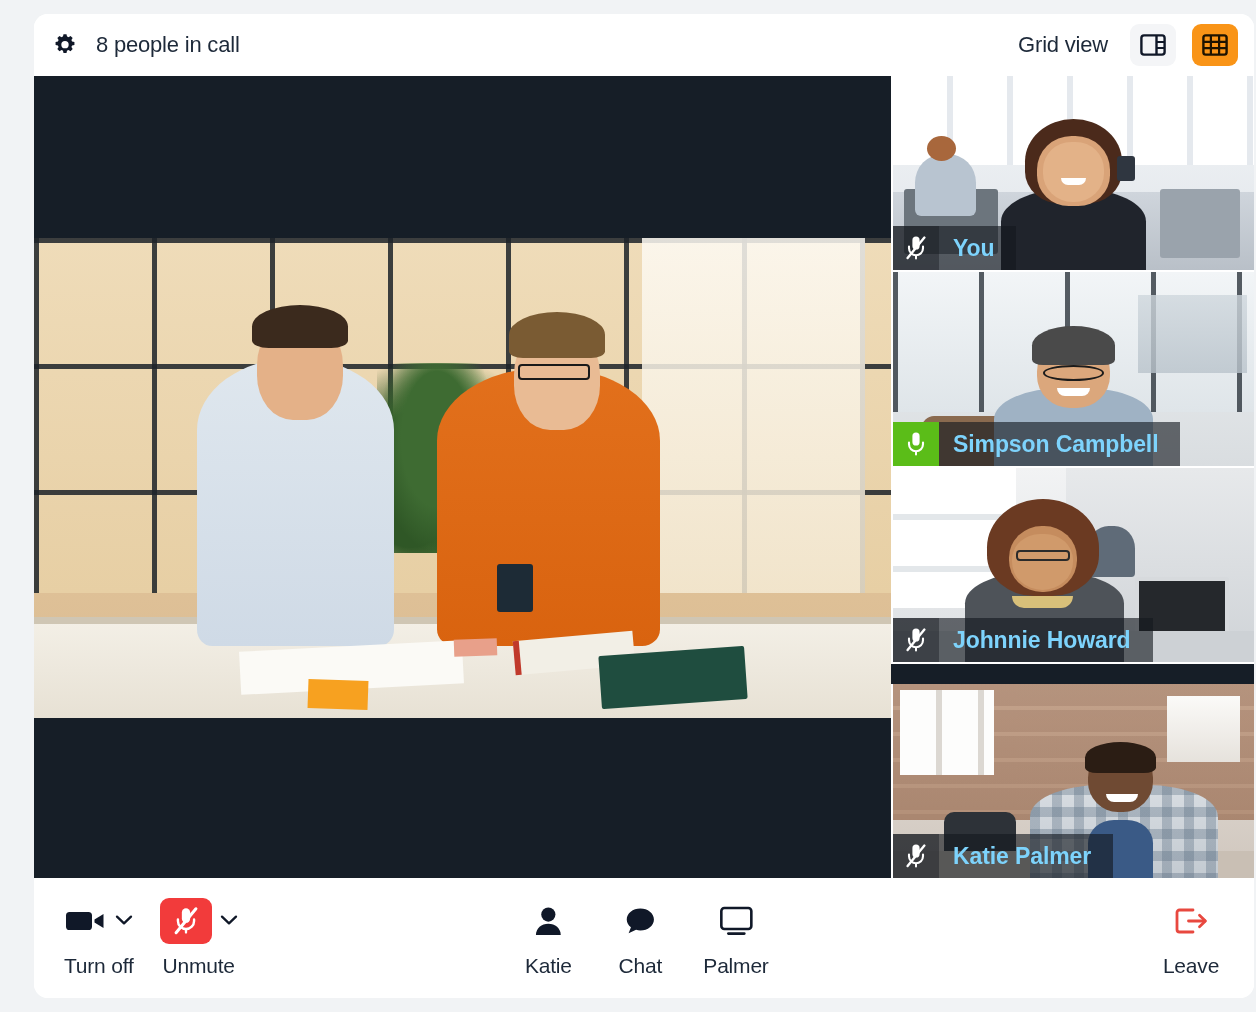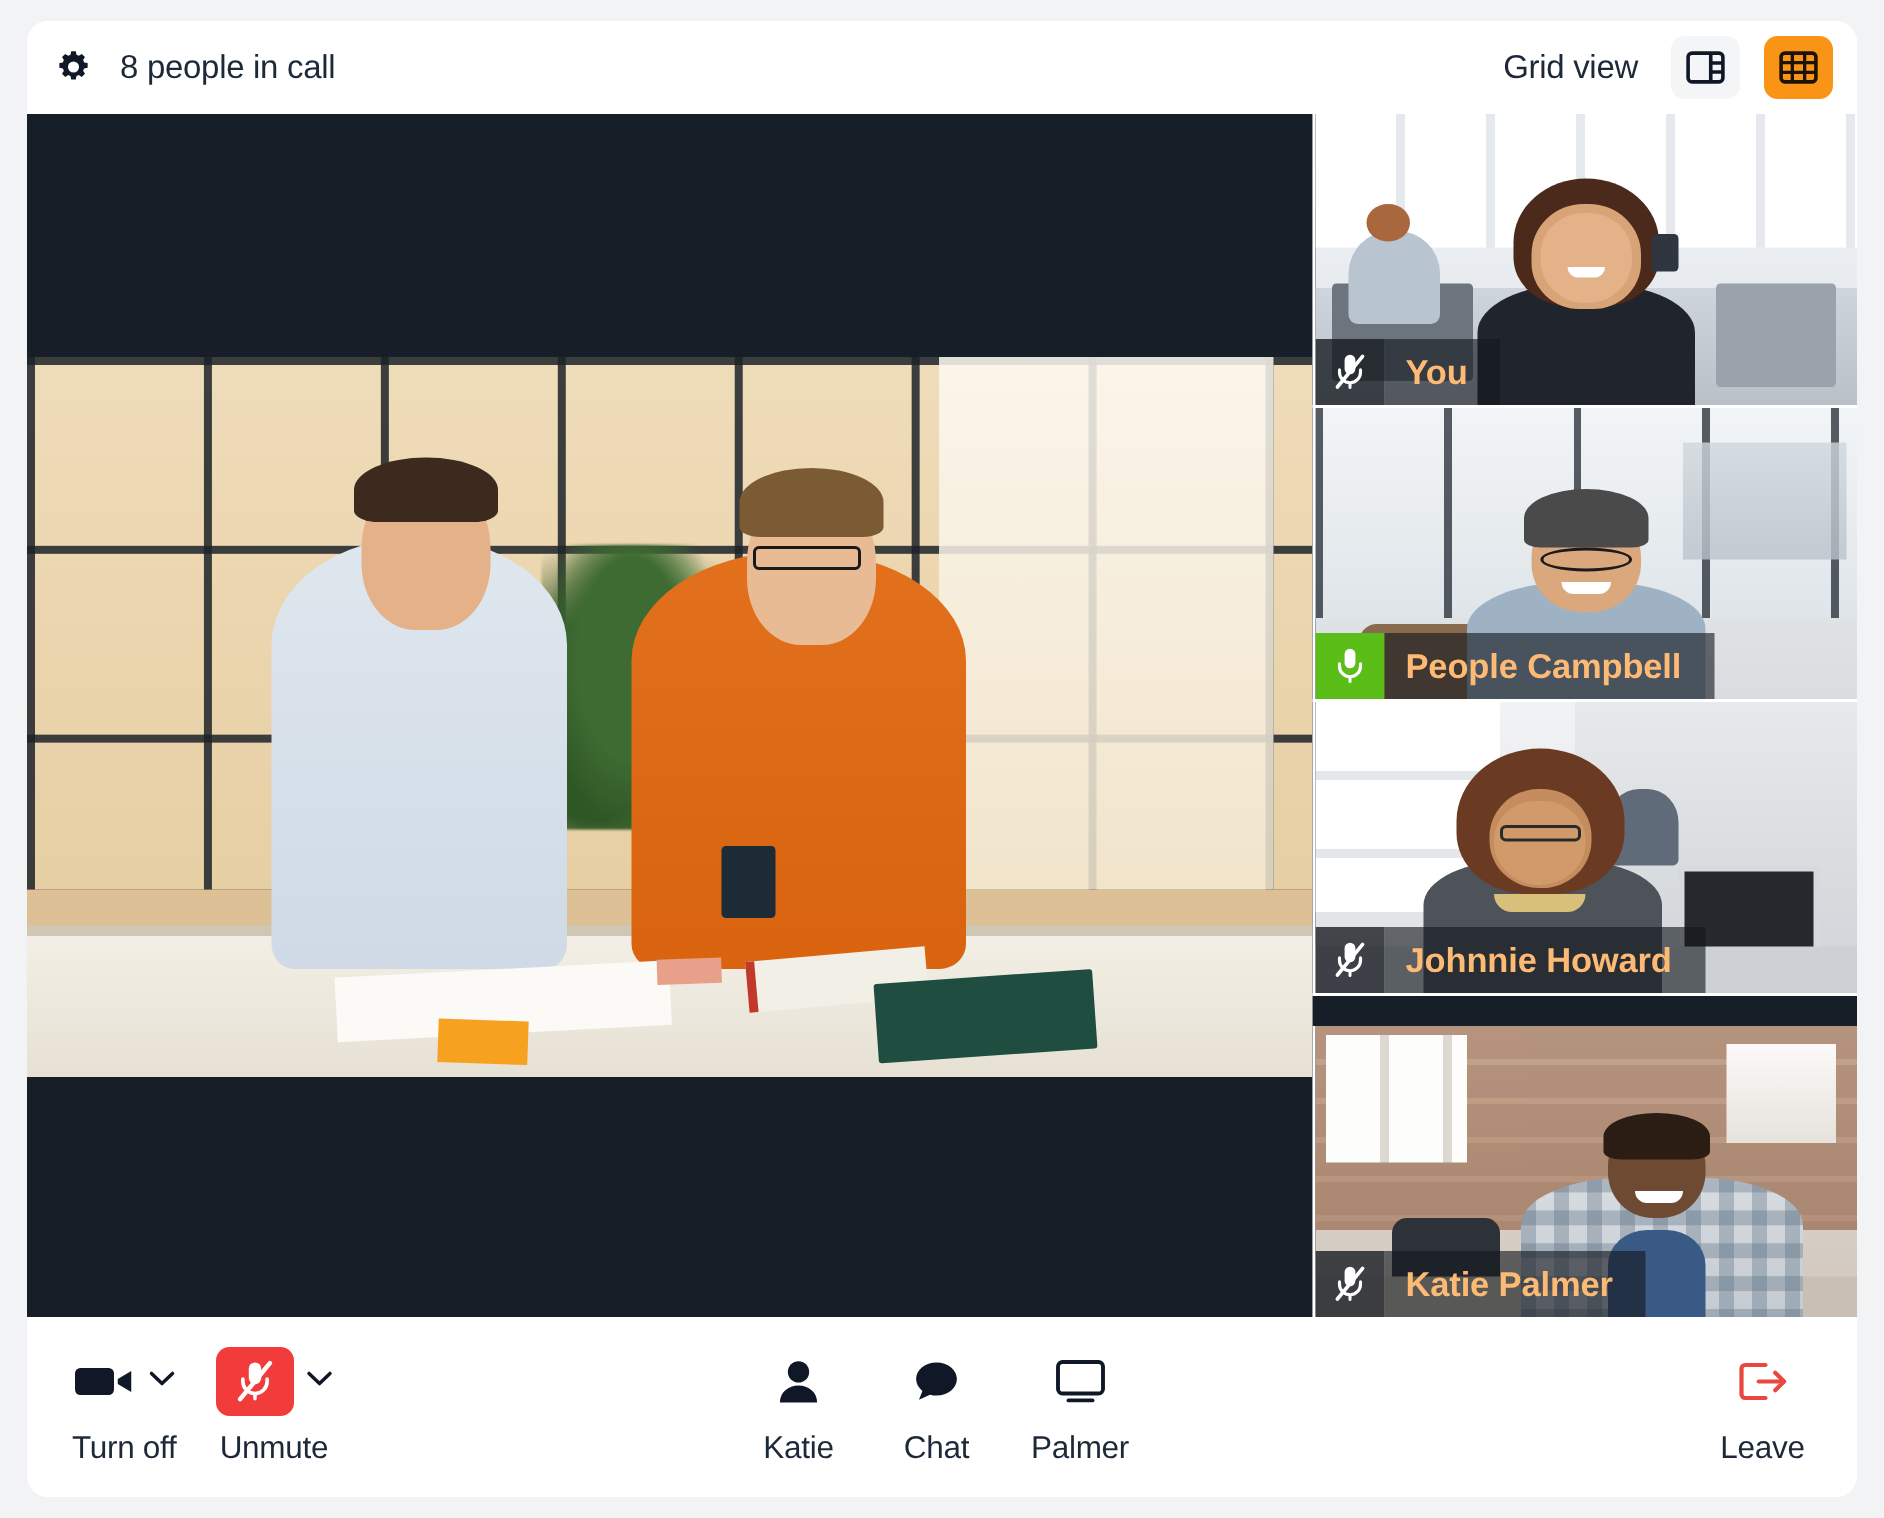--- a/index.html
+++ b/index.html
@@ -7,21 +7,21 @@
   html, body {
     width: 1256px;
     height: 1012px;
     background: #f1f3f5;
     font-family: "Liberation Sans", sans-serif;
     overflow: hidden;
   }
 
   .app-card {
     position: absolute;
-    left: 18px;
+    left: 34px;
     top: 14px;
     width: 1220px;
     height: 984px;
     background: #ffffff;
     border-radius: 14px;
     overflow: hidden;
     display: flex;
     flex-direction: column;
   }
 
@@ -130,21 +130,21 @@
     justify-content: center;
     background: rgba(20,24,31,0.78);
   }
   .mic-badge.on { background: #5bbd18; }
   .mic-badge svg { display: block; }
   .name-text {
     display: flex;
     align-items: center;
     padding: 0 22px 0 14px;
     background: rgba(20,24,31,0.62);
-    color: #fdba74;
+    color: #7dd3fc;
     font-size: 23px;
     font-weight: 700;
     letter-spacing: -0.1px;
     white-space: nowrap;
   }
   .nameplate.main .name-text { font-size: 24px; }
 
   
   .toolbar {
     height: 120px;
@@ -459,21 +459,21 @@
           </div>
         </div>
         <div class="nameplate thumb-plate">
           <span class="mic-badge on">
             <svg width="22" height="26" viewBox="0 0 22 26" fill="#ffffff" aria-hidden="true">
               <rect x="7.4" y="1.5" width="7.2" height="13" rx="3.6"></rect>
               <path d="M4 11.6v1.6a7 7 0 0014 0v-1.6" fill="none" stroke="#ffffff" stroke-width="2.1" stroke-linecap="round"></path>
               <rect x="10" y="20" width="2" height="4.4" rx="1"></rect>
             </svg>
           </span>
-          <span class="name-text">People Campbell</span>
+          <span class="name-text">Simpson Campbell</span>
         </div>
       </div>
 
       <div class="thumb">
         <div class="thumb-scene">
           <div class="scene">
             <div class="t3-bg"></div>
               <div class="t3-office"></div>
               <div class="t3-win"></div>
             <div class="t3-bgp"></div>

